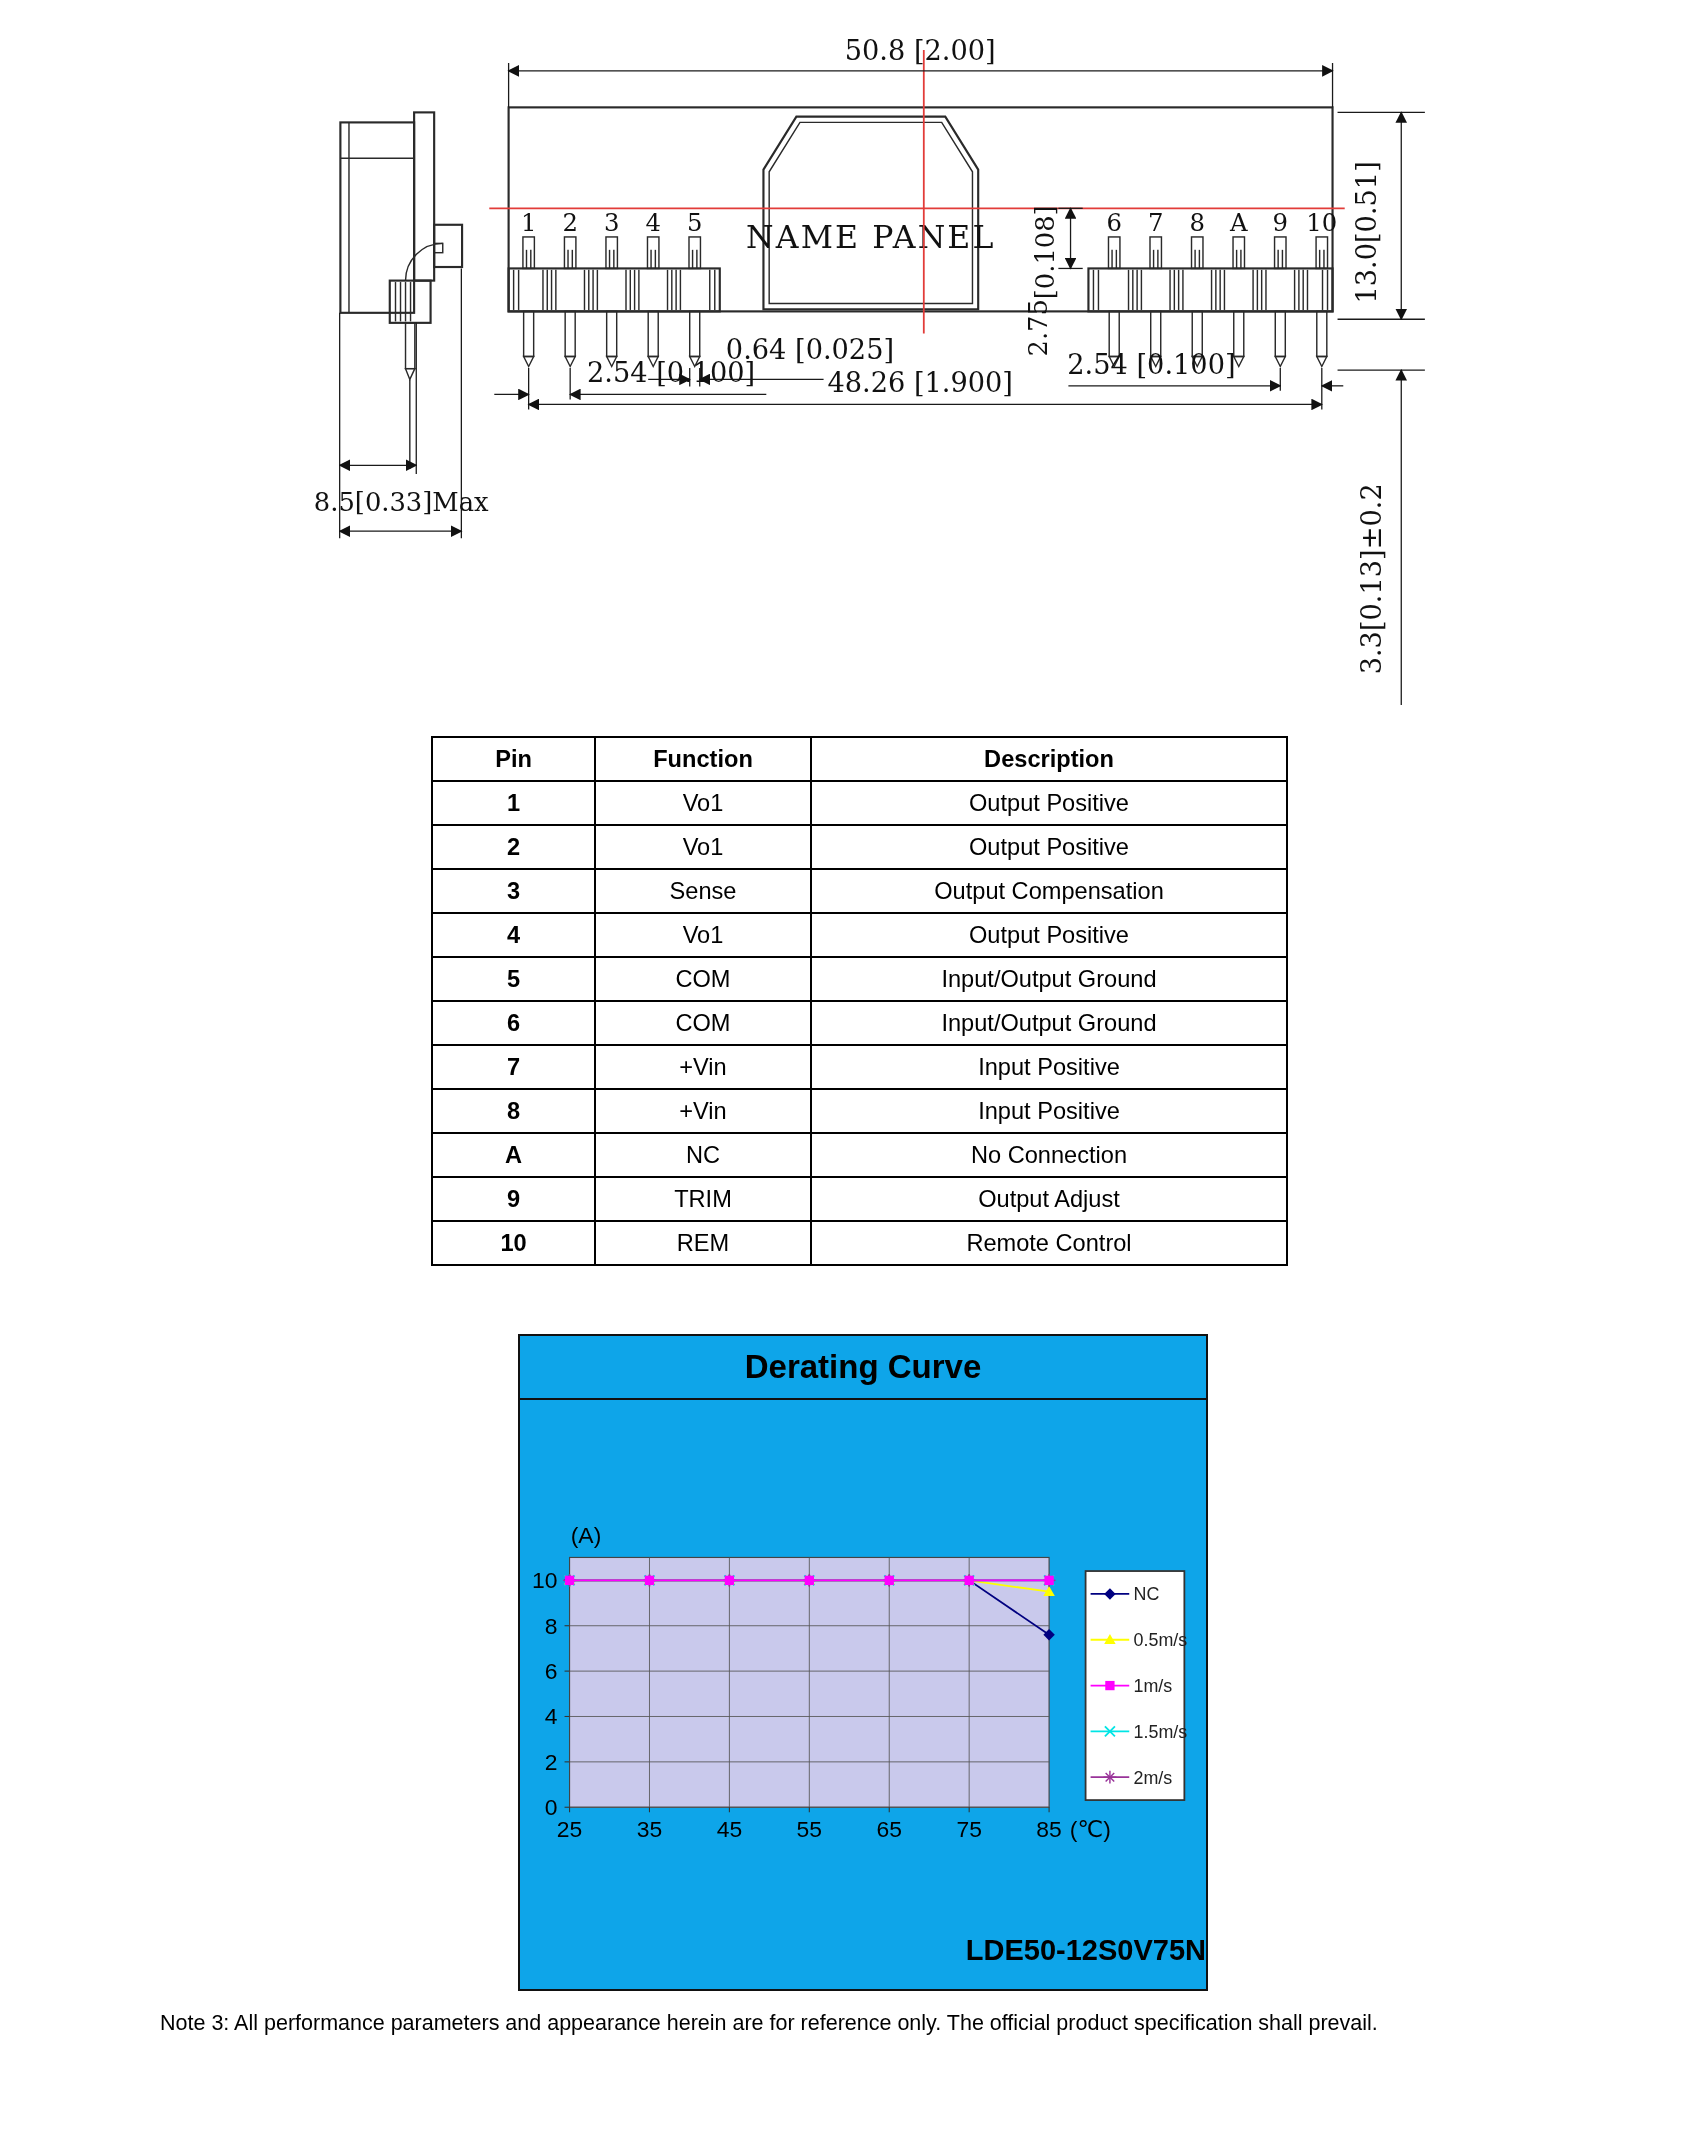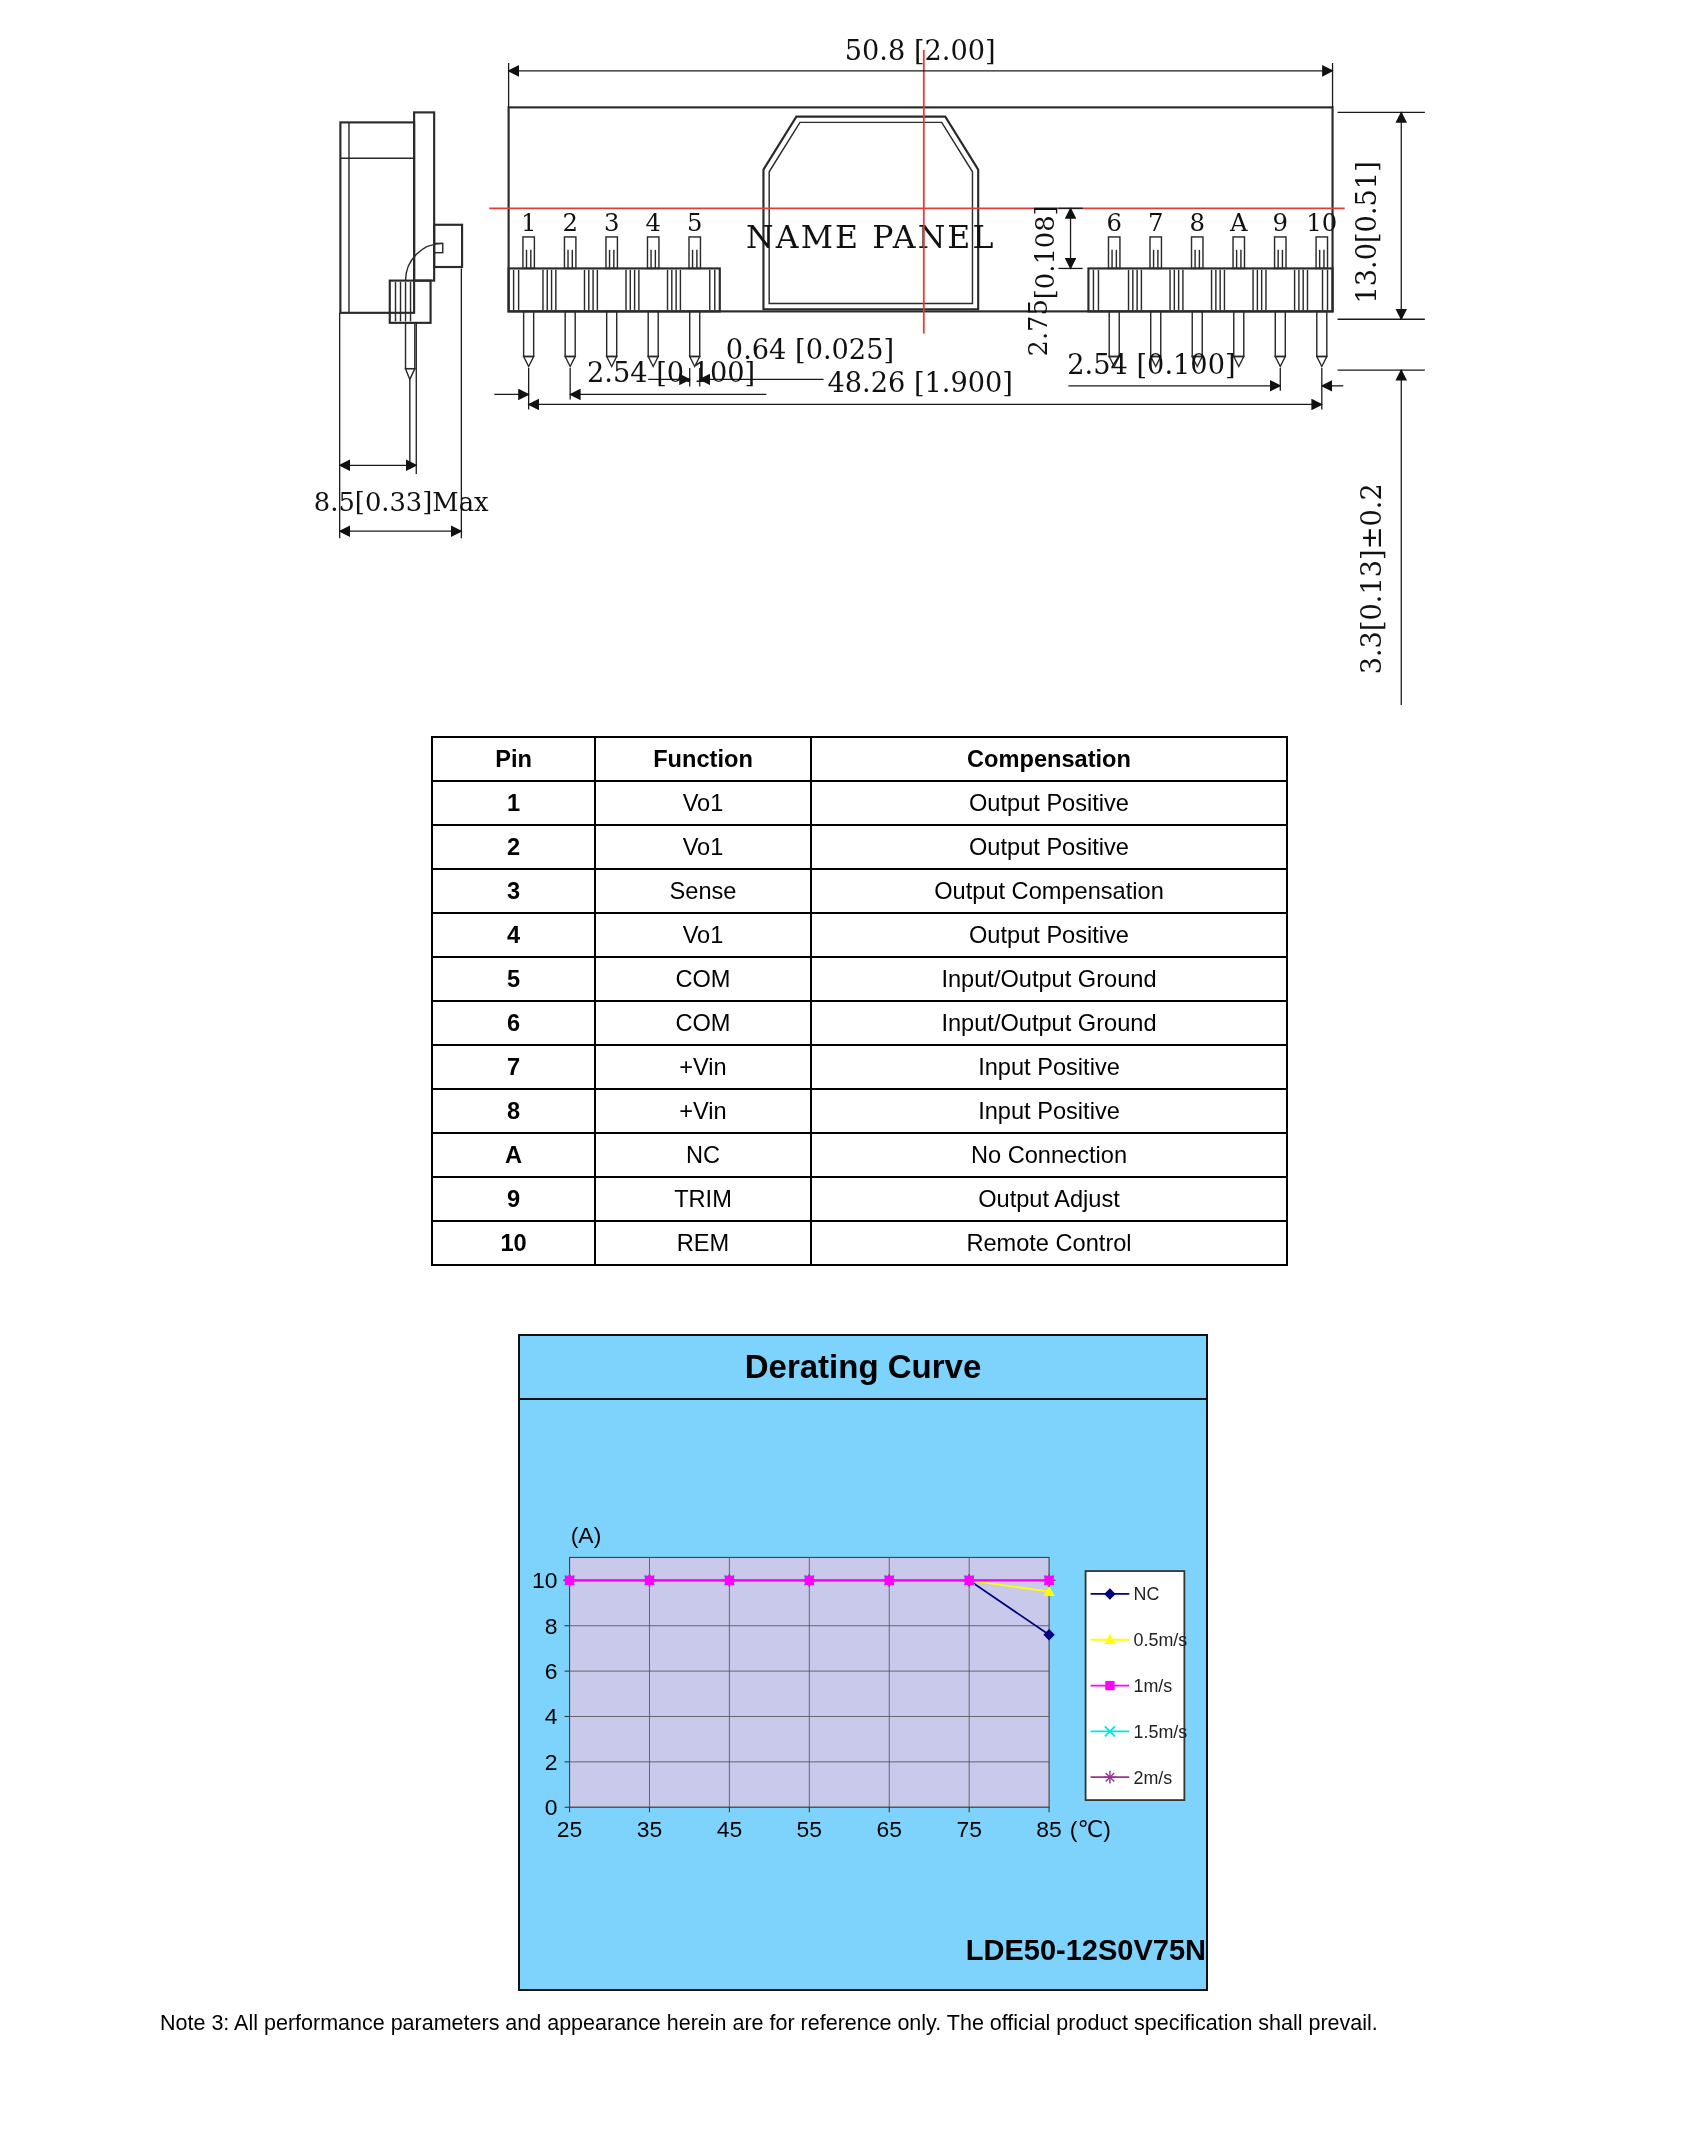--- a/index.html
+++ b/index.html
@@ -14,21 +14,21 @@
   .dimtext{font-family:"DejaVu Serif","Liberation Serif",serif;font-size:38px;fill:#111;}
   .dimtext.small{font-size:36px;}
   .pinnum{font-family:"DejaVu Serif","Liberation Serif",serif;font-size:34px;fill:#111;text-anchor:middle;}
   .panel-text{font-family:"DejaVu Serif","Liberation Serif",serif;font-size:44px;letter-spacing:3px;fill:#111;text-anchor:middle;}
   
   #pin-table{border-collapse:collapse;table-layout:fixed;width:855px;background:#fff;}
   #pin-table th,#pin-table td{border:2.1px solid #000;height:42px;text-align:center;vertical-align:middle;font-size:23.6px;padding:0;overflow:hidden;}
   #pin-table th{font-weight:bold;}
   #pin-table td.c-pin{font-weight:bold;}
   
-  .chart-box{left:518px;top:1334px;width:690px;height:657px;border:2.1px solid #111;box-sizing:border-box;background:#7dd3fc;}
+  .chart-box{left:518px;top:1334px;width:690px;height:657px;border:2.1px solid #111;box-sizing:border-box;background:#0ea5e9;}
   .chart-title{height:62px;line-height:62px;text-align:center;font-weight:bold;font-size:33px;border-bottom:2.1px solid #111;}
   #chart-svg{display:block;}
   .chart-model{text-align:right;font-weight:bold;font-size:29px;margin-top:33px;}
   
   .notes{left:160px;top:2010px;width:1432px;}
   .notes p{margin:0 0 18px 0;font-size:21.5px;line-height:27px;color:#000;}
 </style>
 </head>
 <body>
 
@@ -261,21 +261,21 @@
 <table id="pin-table" class="abs" style="left:431px;top:736px;">
   <colgroup>
       <col style="width:163px">
       <col style="width:216px">
       <col style="width:476px">
     </colgroup>
   <thead>
     <tr>
       <th>Pin</th>
       <th>Function</th>
-      <th>Compensation</th>
+      <th>Description</th>
     </tr>
   </thead>
   <tbody id="pin-table-body">
       <tr>
         <td class="c-pin">1</td>
         <td>Vo1</td>
         <td>Output Positive</td>
       </tr>
       <tr>
         <td class="c-pin">2</td>

